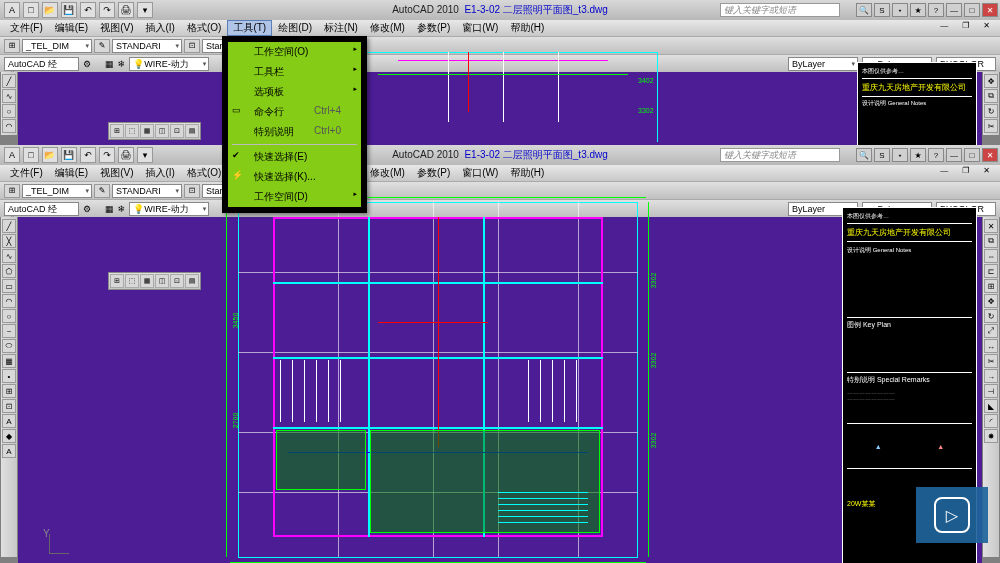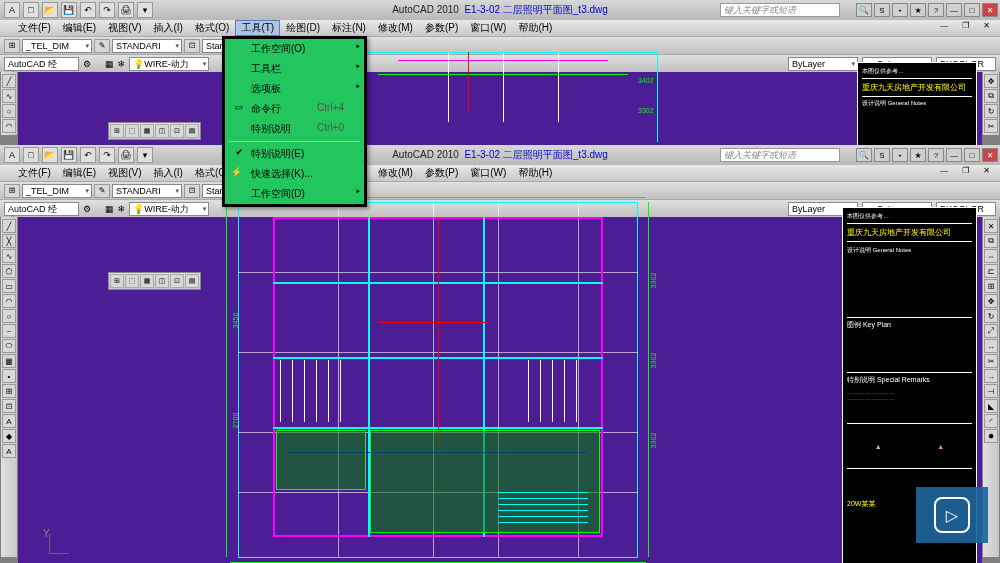--- a/index.html
+++ b/index.html
@@ -12,21 +12,21 @@
 .titlebar { height: 20px; background: linear-gradient(#d8d8d8,#b8b8b8); display: flex; align-items: center; font-size: 10px; position: relative; padding: 0 4px; }
 .titlebar .qat { display: flex; gap: 3px; }
 .titlebar .qat span { width: 16px; height: 16px; background: #e0e0e0; border: 1px solid #999; display: inline-flex; align-items: center; justify-content: center; font-size: 9px; }
 .titlebar .appname { position: absolute; left: 50%; transform: translateX(-50%); color: #222; }
 .titlebar .appname .fn { color: #0000cc; }
 .titlebar .search { position: absolute; right: 160px; width: 120px; height: 14px; background: #fff; border: 1px solid #999; font-size: 9px; font-style: italic; color: #888; padding: 0 3px; line-height: 12px; }
 .titlebar .right { position: absolute; right: 2px; display: flex; gap: 2px; }
 .titlebar .right span { width: 16px; height: 14px; background: #d0d0d0; border: 1px solid #888; font-size: 8px; display: inline-flex; align-items: center; justify-content: center; }
 .titlebar .right span.close { background: #cc4444; color: #fff; }
 
-.menubar { height: 16px; background: linear-gradient(#e8e8e8,#c8c8c8); display: flex; font-size: 10px; color: #000; padding-left: 12px; position: relative; }
+.menubar { height: 16px; background: linear-gradient(#e8e8e8,#c8c8c8); display: flex; font-size: 10px; color: #000; padding-left: 4px; position: relative; }
 .menubar span { padding: 1px 6px; cursor: default; }
 .menubar span.active { background: #b0c4e8; border: 1px solid #5a7fb8; padding: 0 5px; }
 .menubar .minmax { position: absolute; right: 4px; display: flex; gap: 2px; font-size: 8px; }
 
 .toolbar { height: 18px; background: linear-gradient(#e0e0e0,#c0c0c0); display: flex; align-items: center; font-size: 9px; padding: 0 4px; gap: 2px; border-top: 1px solid #aaa; }
 .toolbar .btn { width: 16px; height: 14px; background: #d8d8d8; border: 1px solid #999; display: inline-flex; align-items: center; justify-content: center; font-size: 8px; }
 .toolbar .dropdown { height: 14px; background: #fff; border: 1px solid #888; padding: 0 12px 0 3px; font-size: 9px; line-height: 12px; position: relative; }
 .toolbar .dropdown::after { content: "▾"; position: absolute; right: 2px; font-size: 7px; color: #555; }
 
 .workspace-row { height: 18px; background: linear-gradient(#e0e0e0,#c0c0c0); display: flex; align-items: center; font-size: 9px; padding: 0 4px; gap: 4px; border-top: 1px solid #aaa; }
@@ -50,21 +50,21 @@
 .title-block { position: absolute; background: #000; border: 1px solid #fff; font-size: 7px; color: #fff; padding: 4px; }
 .title-block .company { color: #ff0; font-size: 8px; margin: 3px 0; }
 .title-block hr { border: none; border-top: 1px solid #fff; margin: 2px 0; }
 .title-block .yellow-text { color: #ff0; }
 
 .side-toolbar { position: absolute; top: 72px; width: 16px; background: linear-gradient(90deg,#e0e0e0,#c8c8c8); display: flex; flex-direction: column; gap: 1px; padding: 2px 1px; }
 .side-toolbar.left { left: 1px; }
 .side-toolbar.right { right: 1px; }
 .side-toolbar span { width: 14px; height: 14px; background: #d8d8d8; border: 1px solid #999; font-size: 8px; display: inline-flex; align-items: center; justify-content: center; }
 
-.dropdown-menu { position: absolute; background: #22c55e; border: 3px solid #000000; box-shadow: 2px 2px 4px rgba(0,0,0,.4); font-size: 10px; min-width: 145px; z-index: 100; text-align: right; }
+.dropdown-menu { position: absolute; background: #84cc16; border: 6px solid #000000; box-shadow: 2px 2px 4px rgba(0,0,0,.4); font-size: 10px; min-width: 145px; z-index: 100; }
 .dropdown-menu .item { padding: 3px 20px 3px 26px; position: relative; cursor: default; display: flex; justify-content: space-between; }
 .dropdown-menu .item .arrow { position: absolute; right: 4px; font-size: 7px; }
 .dropdown-menu .item .icon { position: absolute; left: 4px; width: 14px; height: 14px; font-size: 9px; }
 .dropdown-menu .sep { height: 1px; background: #bbb; margin: 2px 4px; }
 .dropdown-menu .shortcut { color: #555; margin-left: 20px; }
 
 .floating-toolbar { position: absolute; background: linear-gradient(#e0e0e0,#c8c8c8); border: 1px solid #888; display: flex; padding: 1px; gap: 1px; }
 .floating-toolbar span { width: 14px; height: 14px; background: #d8d8d8; border: 1px solid #aaa; font-size: 7px; display: inline-flex; align-items: center; justify-content: center; }
 
 .watermark { position: absolute; right: 12px; bottom: 20px; background: rgba(30,100,155,.92); color: #fff; padding: 10px 18px; display: flex; align-items: center; gap: 12px; font-size: 20px; z-index: 200; }
@@ -217,21 +217,21 @@
         <span>命令行</span>
         <span class="shortcut">Ctrl+4</span>
       </div>
     <div class="item">
         <span>特别说明</span>
         <span class="shortcut">Ctrl+0</span>
       </div>
     <div class="sep"></div>
     <div class="item">
         <span class="icon">✔</span>
-        <span>特别说明(E)</span>
+        <span>快速选择(E)</span>
       </div>
     <div class="item">
         <span class="icon">⚡</span>
         <span>快速选择(K)...</span>
       </div>
     <div class="item">
         <span>工作空间(D)</span>
         <span class="arrow">▸</span>
       </div>
   </div>

